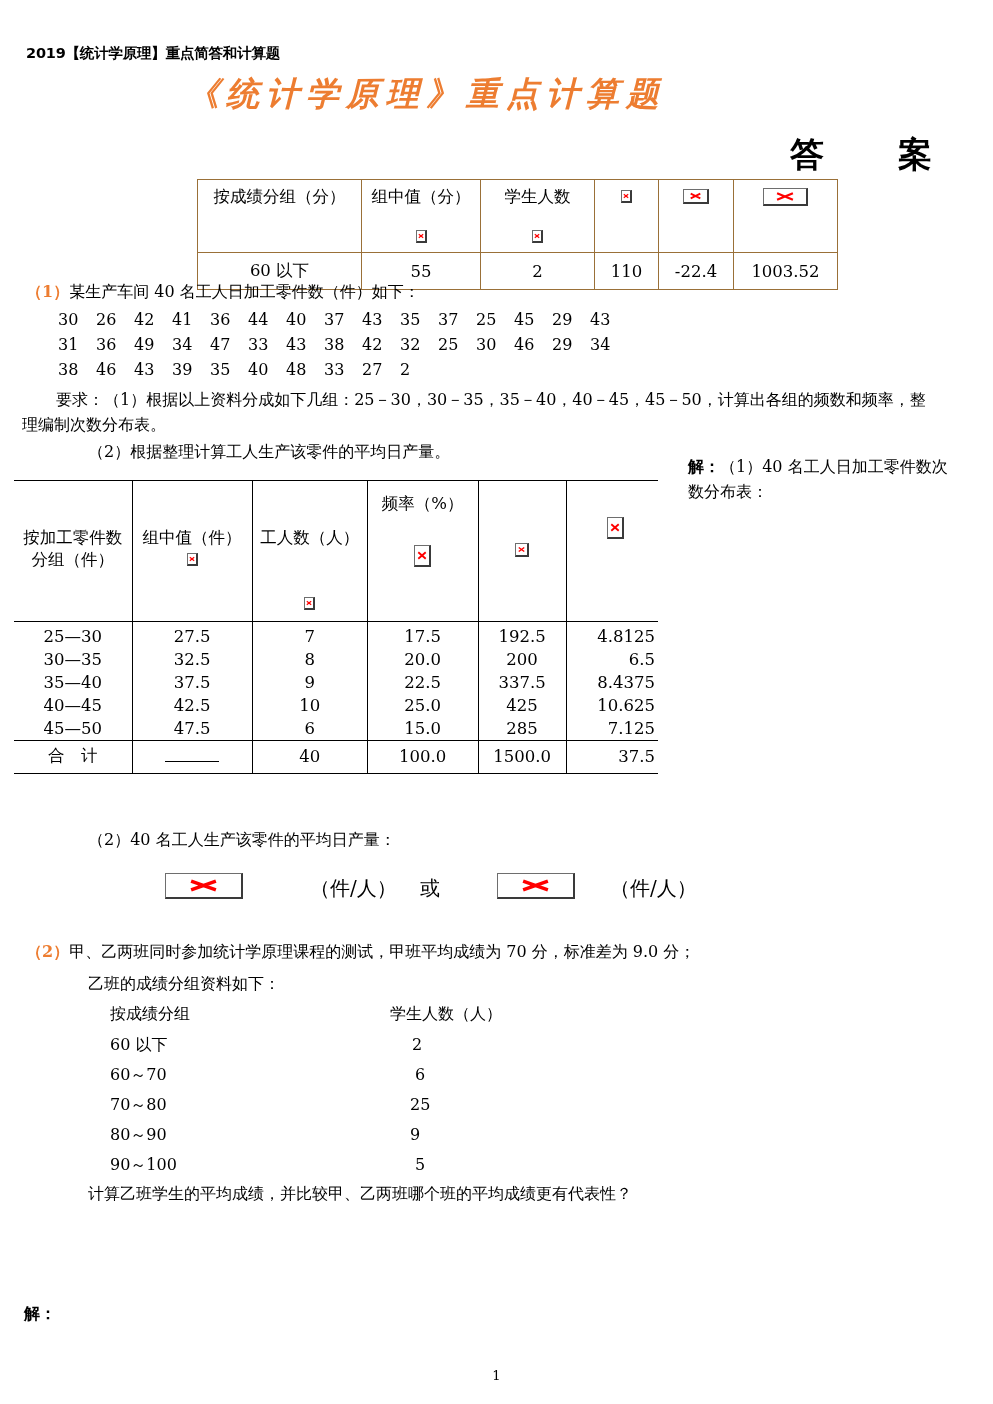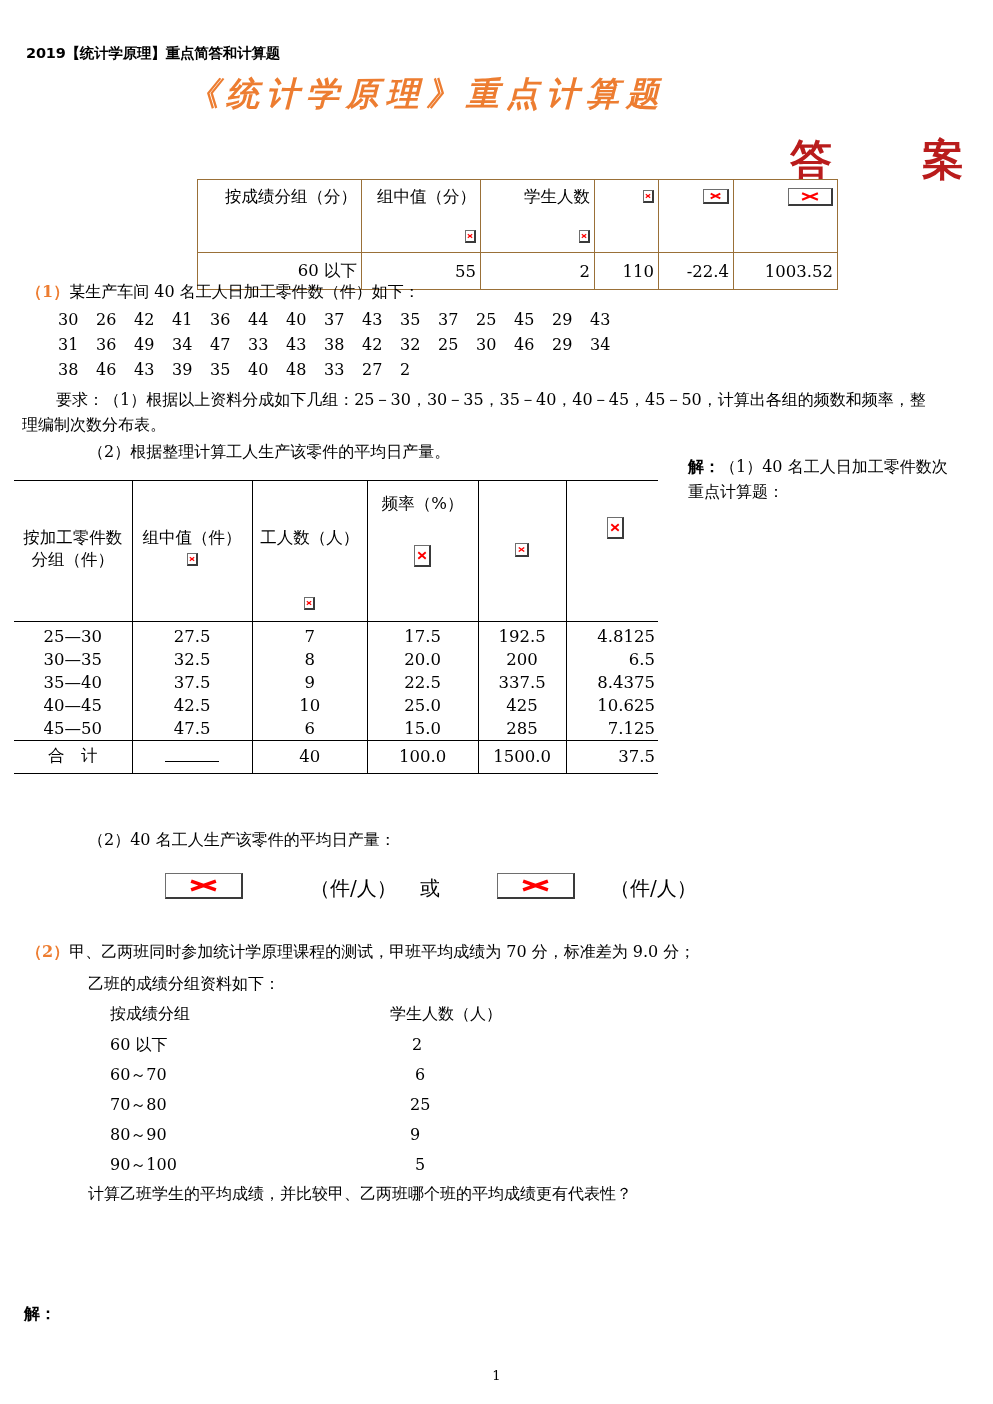--- a/index.html
+++ b/index.html
@@ -46,24 +46,24 @@
     font-weight: bold;
     font-style: italic;
     font-size: 33px;
     letter-spacing: 7px;
     white-space: nowrap;
   }
   .answer-title {
     position: absolute;
     left: 790px;
     top: 132px;
-    color: #b91c1c;
+    color: #000000;
     font-family: "DejaVu Serif", "Liberation Serif", serif;
     font-weight: bold;
-    font-size: 42px;
+    font-size: 34px;
     letter-spacing: 2px;
     white-space: nowrap;
   }
 
   
   .brokenimg {
     display: inline-block;
     background: #ffffff;
     border: 1px solid #6e6e6e;
     border-right: 2px solid #3a3a3a;
@@ -88,21 +88,21 @@
     left: 197px;
     top: 179px;
     border-collapse: collapse;
     font-size: 16.5px;
   }
   .tbl1 td {
     border-top: 1.4px solid #9a7038;
     border-bottom: 1.4px solid #9a7038;
     border-left: 1.2px solid #9a7038;
     border-right: 1.2px solid #9a7038;
-    text-align: right;
+    text-align: center;
     vertical-align: top;
     padding: 6px 4px 4px 4px;
     margin-top: 44px;
   }
   .tbl1 td.noleft  { border-left: none; }
   .tbl1 .h1 { width: 155px; }
   .tbl1 .h2 { width: 110px; }
   .tbl1 .h3 { width: 105px; }
   .tbl1 .h4 { width: 55px; }
   .tbl1 .h5 { width: 66px; }
@@ -269,21 +269,21 @@
   <div class="txt nums" style="left:58px; top:358px;">
     <span>38</span><span>46</span><span>43</span><span>39</span><span>35</span><span>40</span><span>48</span><span>33</span><span>27</span><span>2</span>
   </div>
 
   <div class="txt" style="left:56px; top:388px;">要求：（1）根据以上资料分成如下几组：25－30，30－35，35－40，40－45，45－50，计算出各组的频数和频率，整</div>
   <div class="txt" style="left:22px; top:413px;">理编制次数分布表。</div>
   <div class="txt" style="left:88px; top:440px;">（2）根据整理计算工人生产该零件的平均日产量。</div>
 
   <div class="solve-right">
     <span class="bold">解：</span><span>（1）40 名工人日加工零件数次</span><br>
-    <span>重点计算题：</span>
+    <span>数分布表：</span>
   </div>
 
   <table class="tbl2">
     <tbody>
       <tr class="hdr">
         <td class="c1 edge-l">
           <span class="hdr-stack hdr-gap-d">按加工零件数</span>
           <span class="hdr-stack">分组（件）</span>
         </td>
         <td class="c2">

